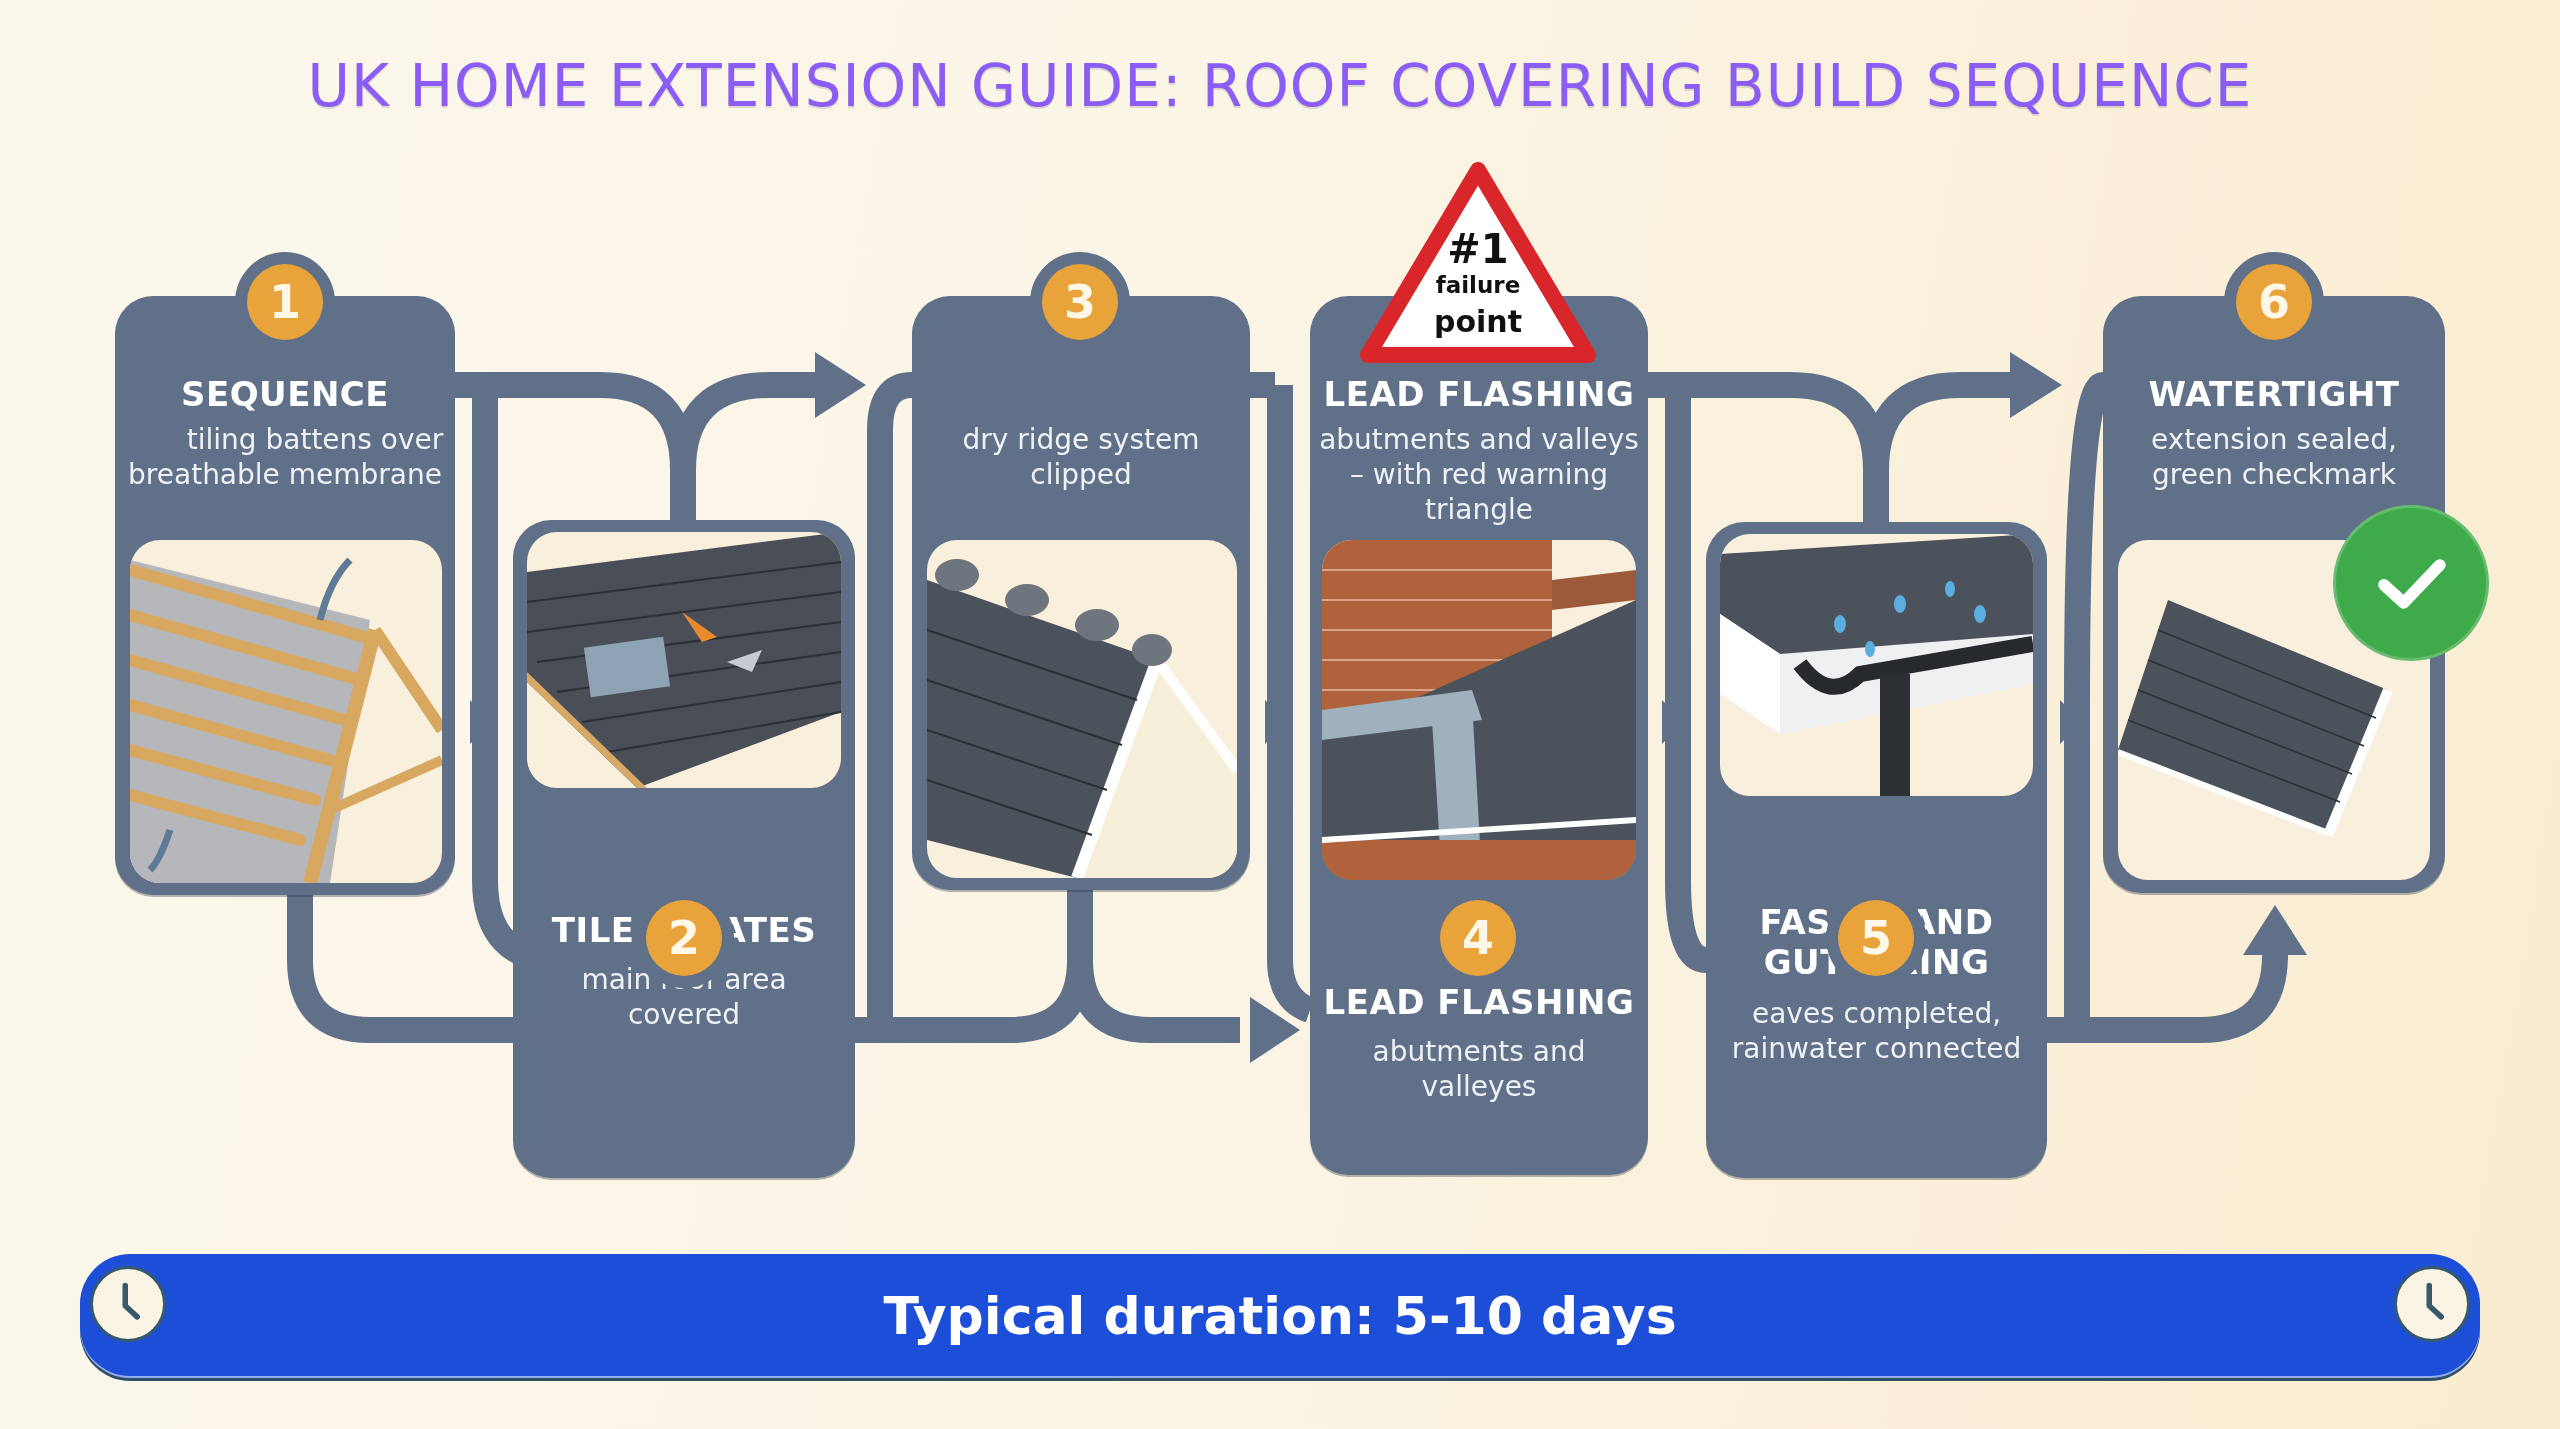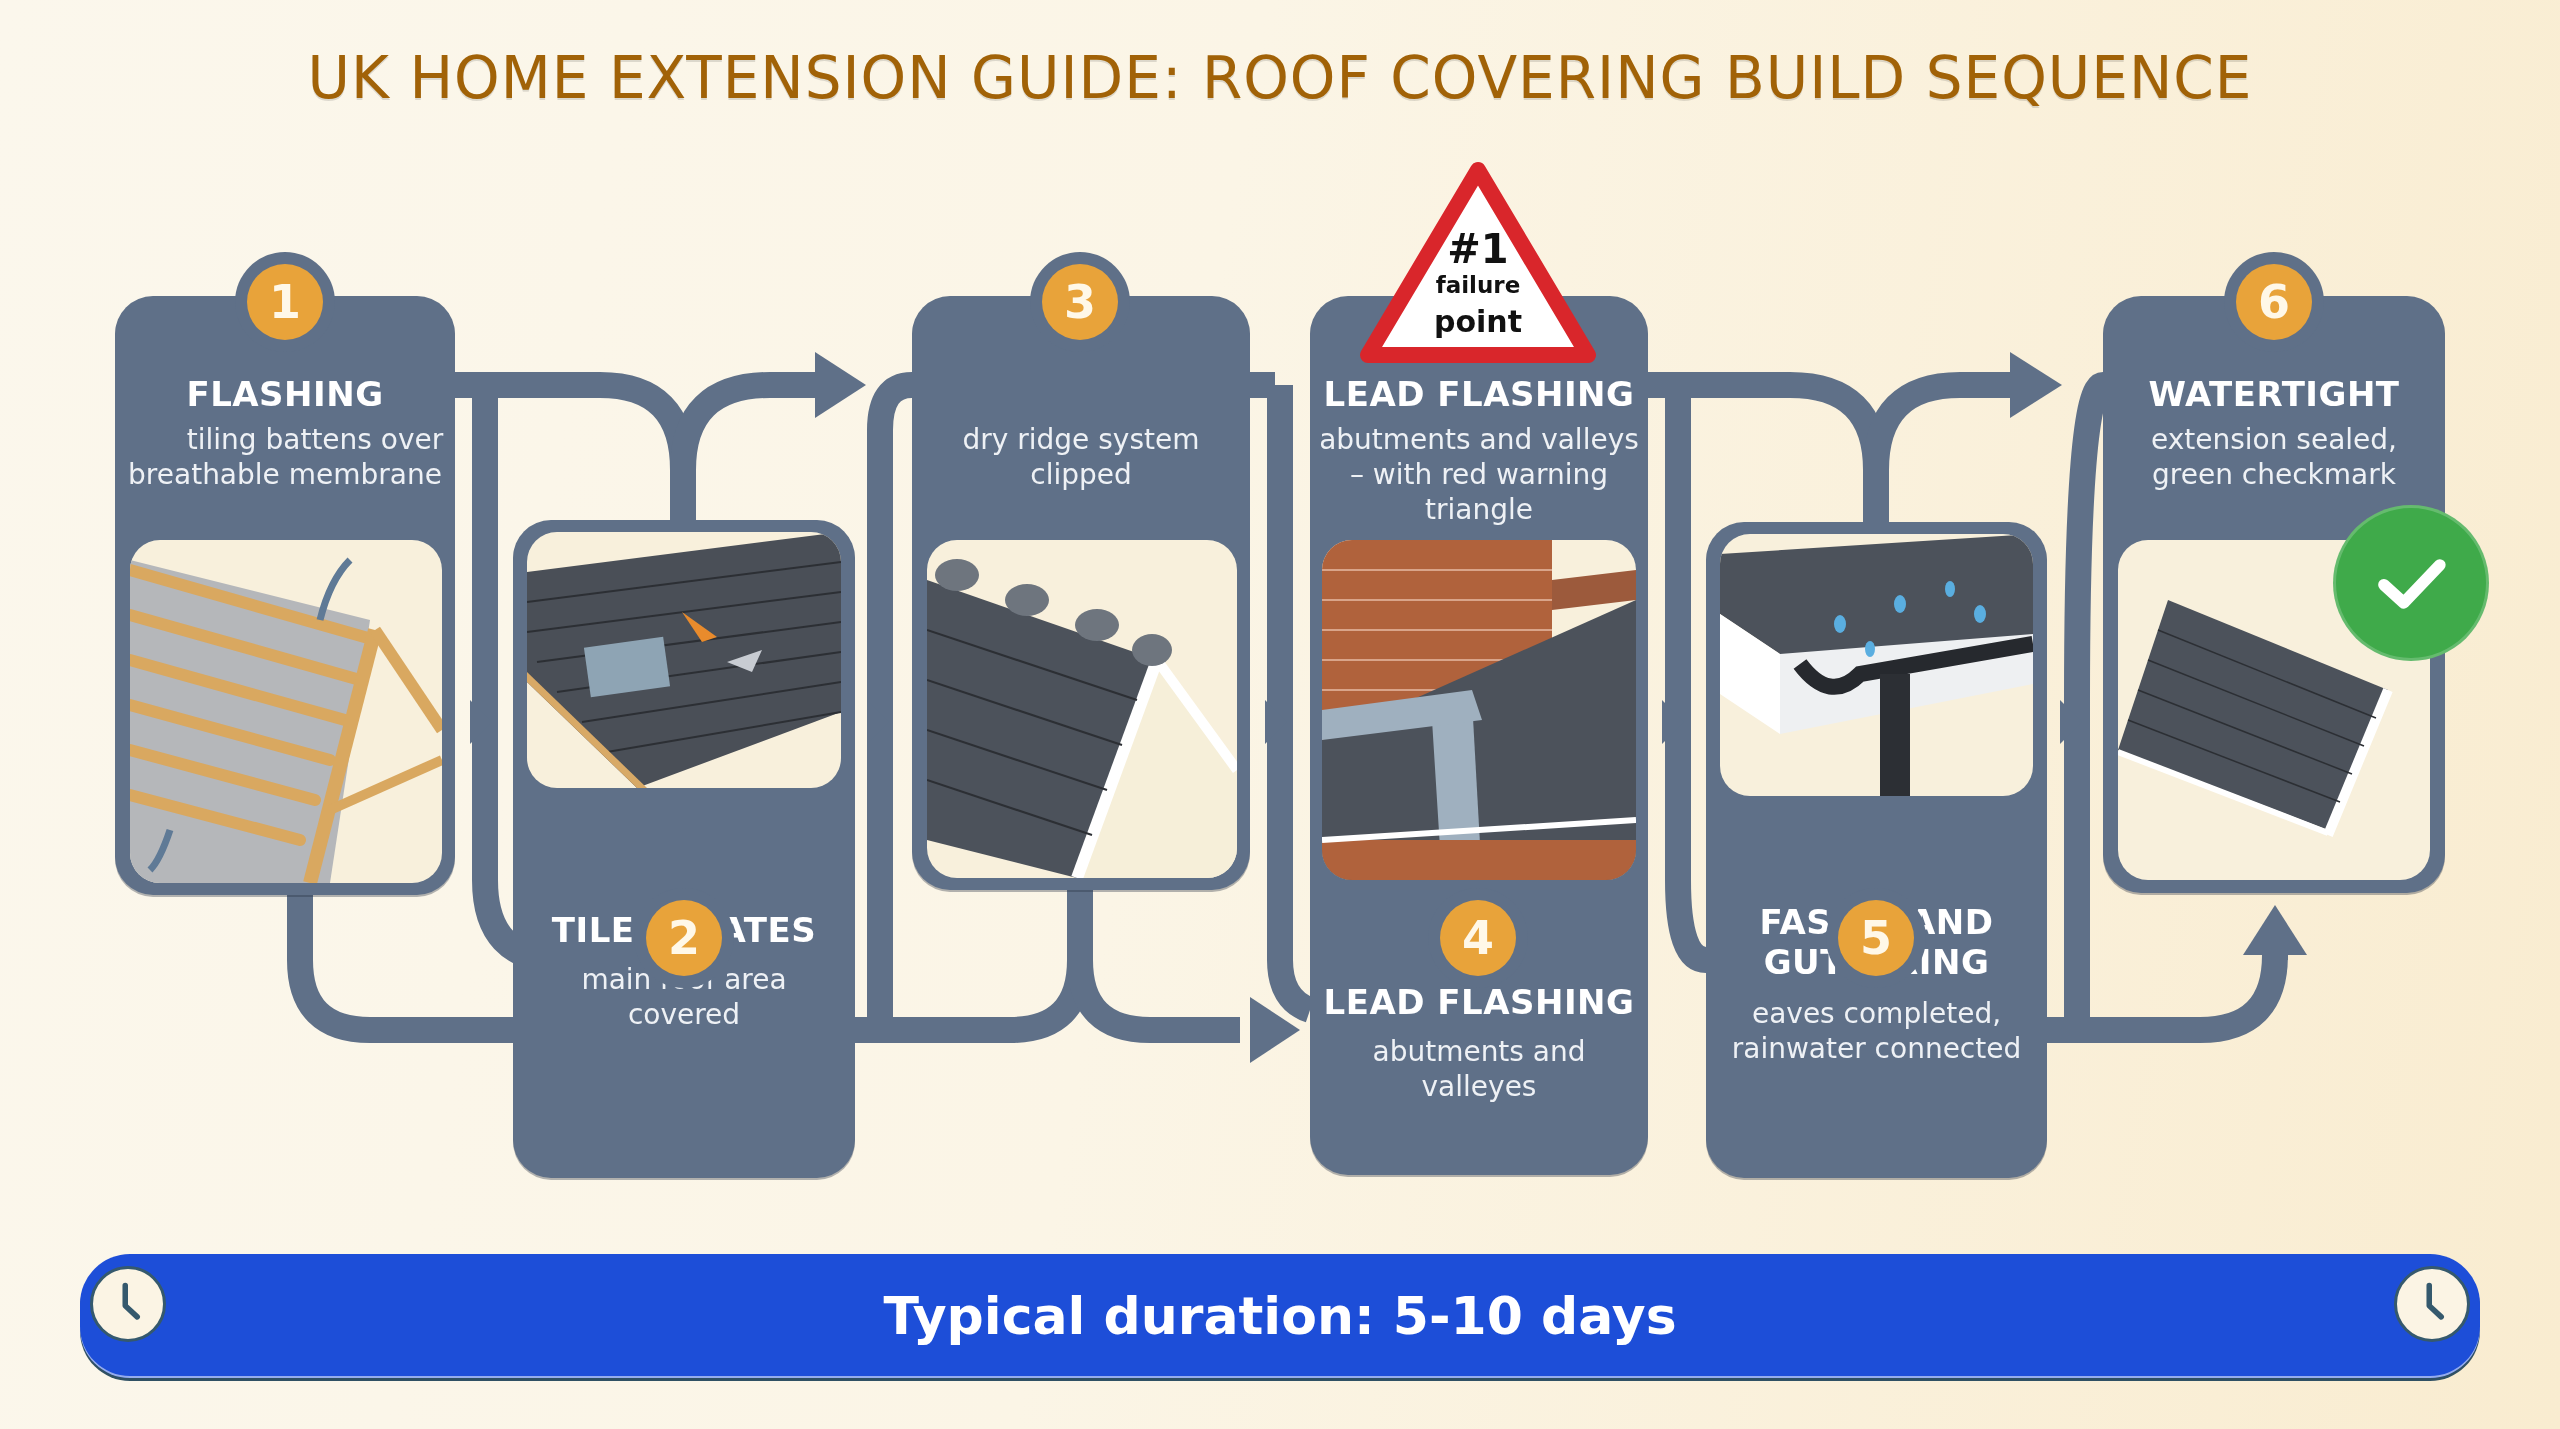--- a/index.html
+++ b/index.html
@@ -2,22 +2,22 @@
 <html><head>
   <meta charset="utf-8">
   <style>
     html, body { margin: 0; padding: 0; }
     body {
       width: 2560px; height: 1429px; overflow: hidden; position: relative;
       background: linear-gradient(100deg, #fbf7ec 0%, #fbf5e6 45%, #f9ecd0 100%);
       font-family: "DejaVu Sans", "Liberation Sans", sans-serif;
     }
     .title {
-      position: absolute; left: 0; top: 44px; width: 2560px; text-align: center;
-      font-size: 58px; font-weight: 400; letter-spacing: 1px; color: #a16207;
+      position: absolute; left: 0; top: 52px; width: 2560px; text-align: center;
+      font-size: 58px; font-weight: 400; letter-spacing: 1px; color: #8b5cf6;
       text-shadow: 0 2px 0 rgba(0,0,0,0.12);
     }
     svg.connectors { position: absolute; left: 0; top: 0; width: 2560px; height: 1429px; }
     .card {
       position: absolute; background: #5f7088; border-radius: 38px;
       box-shadow: 0 2px 0 rgba(40,50,65,0.35);
     }
     .card .text { position: absolute; left: 0; width: 100%; text-align: center; color: #fff; }
     .card .heading { font-weight: 700; font-size: 34px; letter-spacing: 0.5px; line-height: 40px; }
     .card .desc { font-size: 28px; line-height: 35px; color: #eef1f5; }
@@ -93,21 +93,21 @@
 
     <polygon points="470,700 492,722 470,744"></polygon>
     <polygon points="867,700 889,722 867,744"></polygon>
     <polygon points="1265,700 1287,722 1265,744"></polygon>
     <polygon points="1662,700 1684,722 1662,744"></polygon>
     <polygon points="2060,700 2082,722 2060,744"></polygon>
   </g>
 </svg>
 
 <div class="card" style="left:115px; top:296px; width:340px; height:599px;">
-  <div class="text heading" style="top:78px;">FLASHING</div>
+  <div class="text heading" style="top:78px;">SEQUENCE</div>
   <div class="text desc" style="top:126px;margin-left:30px;">tiling battens over</div>
   <div class="text desc" style="top:161px;">breathable membrane</div>
   <div class="pic" style="left:15px; top:244px; width:312px; height:343px;">
     <svg viewBox="0 0 312 343">
       <polygon points="0,20 240,80 200,343 0,343" fill="#b5b7ba"></polygon>
       <g stroke="#d9a860" stroke-width="12" stroke-linecap="round">
         <line x1="0" y1="30" x2="245" y2="100"></line>
           <line x1="0" y1="75" x2="230" y2="140"></line>
         <line x1="0" y1="120" x2="215" y2="180"></line>
           <line x1="0" y1="165" x2="200" y2="220"></line>

